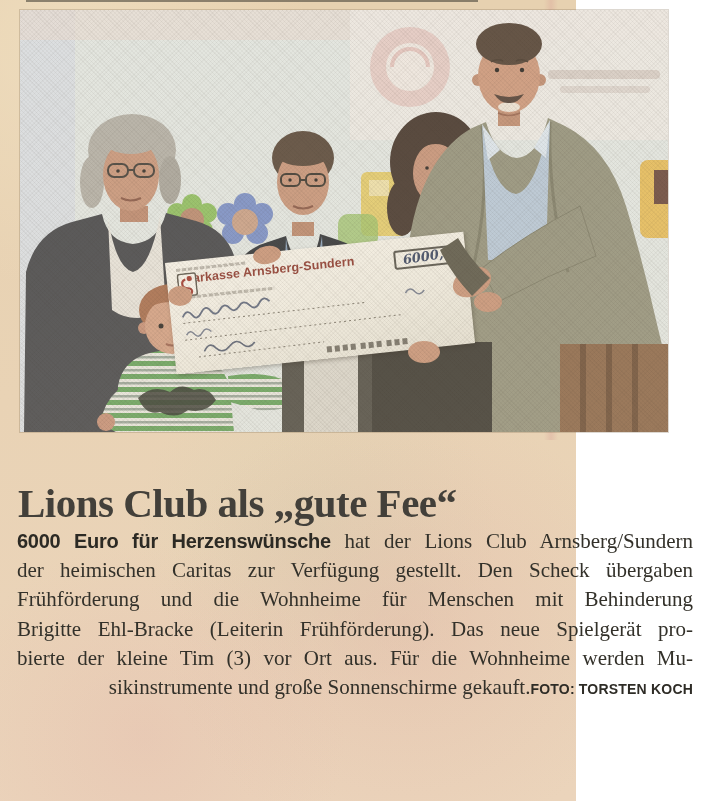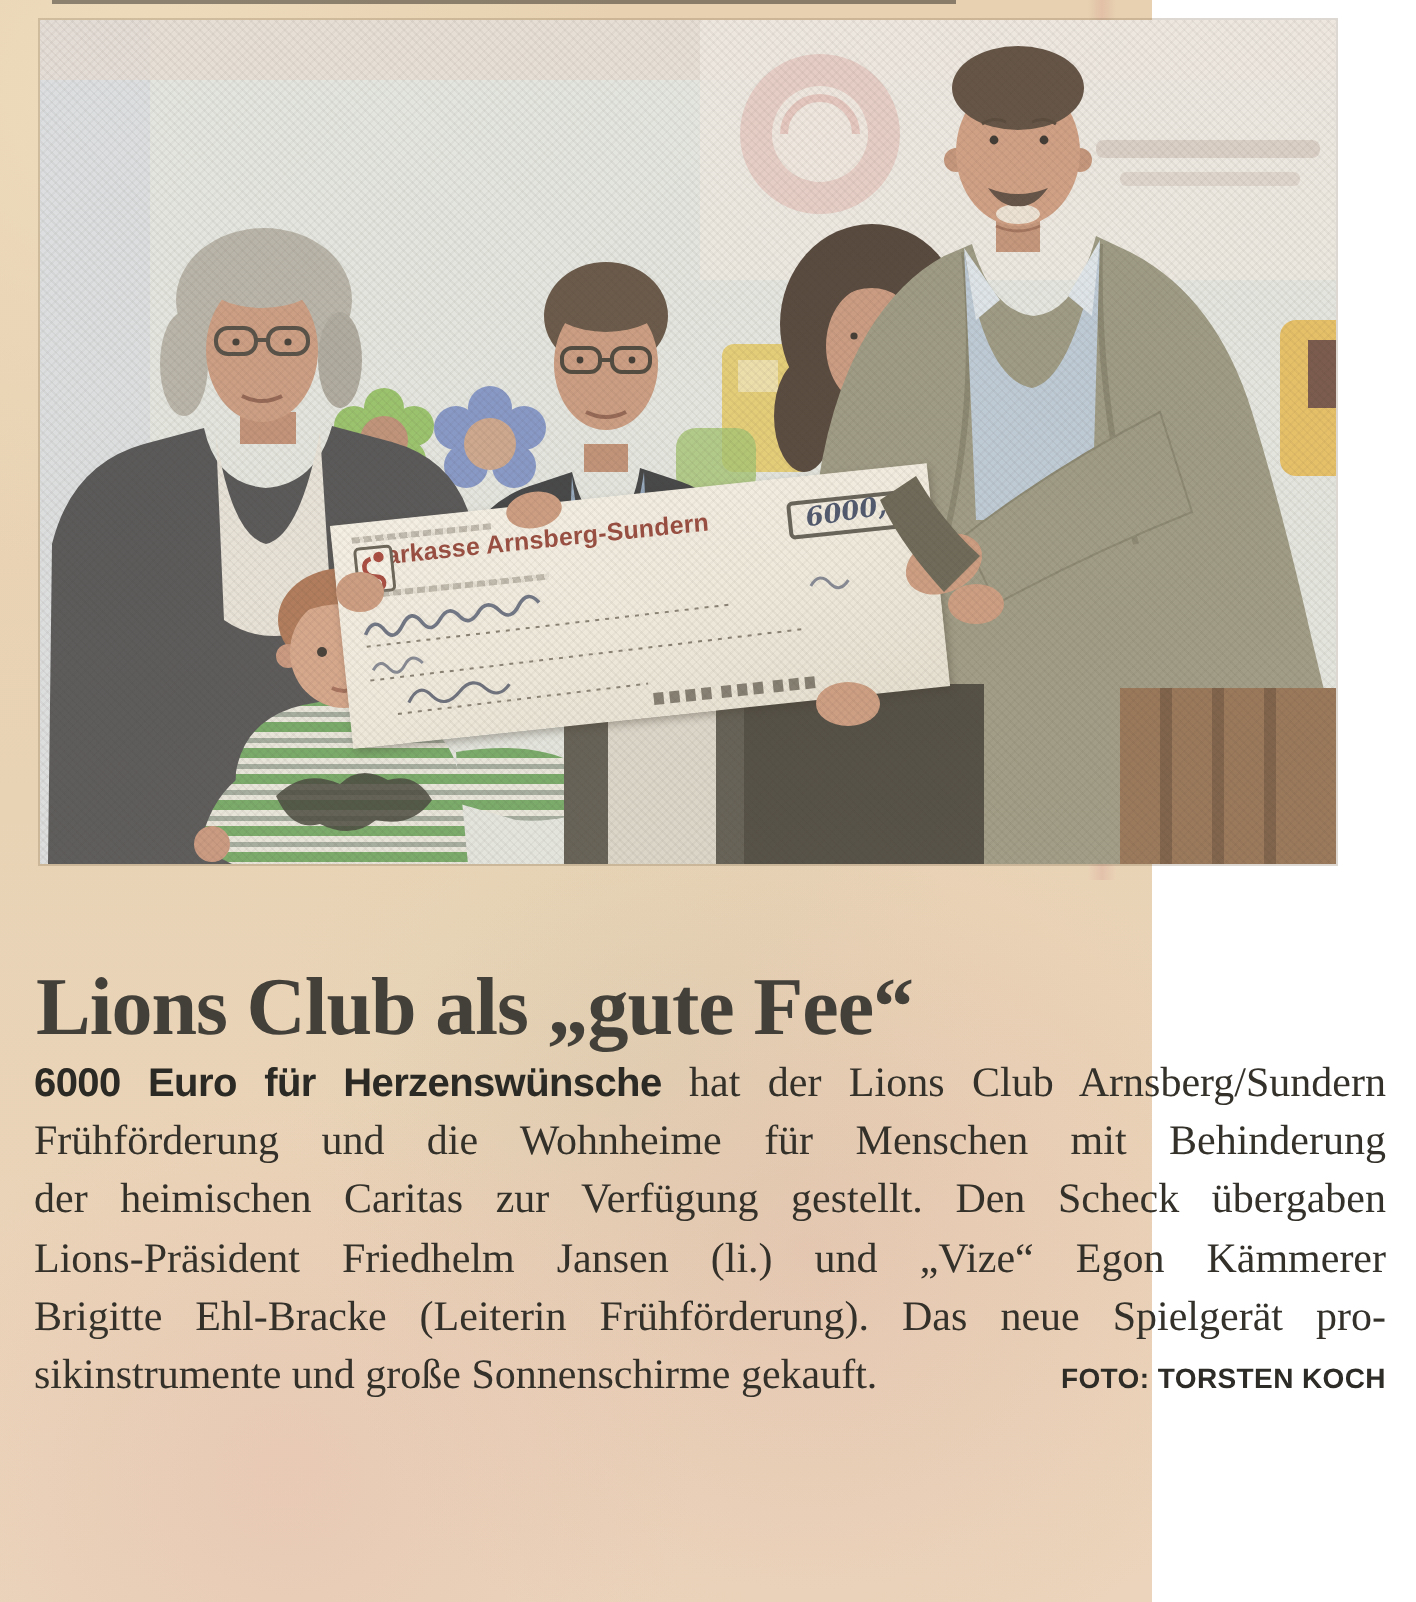--- a/index.html
+++ b/index.html
@@ -50,21 +50,21 @@
   .headline{
     position:absolute;left:18px;top:454px;width:676px;
     font:700 41px/1.1 "Liberation Serif",serif;color:#43403a;letter-spacing:-.5px;
   }
   .body{position:absolute;left:17px;top:527px;width:676px;color:#33312a;}
   .bodyline{
     font:400 21px/29.2px "Liberation Serif",serif;
     text-align:justify;text-align-last:justify;height:29.2px;overflow:hidden;
   }
   .bodyline .lead{font:700 20px/29.2px "Liberation Sans",sans-serif;letter-spacing:-.3px;color:#2c2a24;}
-  .bodyline.last{display:flex;justify-content:space-between;align-items:baseline;text-align:left;text-align-last:auto;gap:48px;}
+  .bodyline.last{display:flex;justify-content:flex-end;align-items:baseline;text-align:left;text-align-last:auto;}
   .credit{font:700 14px/1 "Liberation Sans",sans-serif;color:#2e2c26;letter-spacing:.2px;white-space:nowrap;}
 </style>
 </head>
 <body>
 
 <div class="page">
   <div class="scan-line"></div>
   <div class="scan-band-right"></div>
 
   <div class="photo">
@@ -267,22 +267,22 @@
       <ellipse cx="404" cy="342" rx="16" ry="11" fill="#c89579"></ellipse>
     </svg>
 
     <div class="halftone"></div>
   </div>
 
   <h1 class="headline">Lions Club als „gute Fee“</h1>
 
   <div class="body">
     <div class="bodyline"><b class="lead">6000 Euro für Herzenswünsche</b><span> hat der Lions Club Arnsberg/Sundern</span></div>
+    <div class="bodyline"><span>der heimischen Caritas zur Verfügung gestellt. Den Scheck übergaben</span></div>
     <div class="bodyline"><span>Frühförderung und die Wohnheime für Menschen mit Behinderung</span></div>
-    <div class="bodyline"><span>der heimischen Caritas zur Verfügung gestellt. Den Scheck übergaben</span></div>
-    <div class="bodyline"><span>Lions-Präsident Friedhelm Jansen (li.) und „Vize“ Egon Kämmerer</span></div>
     <div class="bodyline"><span>Brigitte Ehl-Bracke (Leiterin Frühförderung). Das neue Spielgerät pro-</span></div>
+    <div class="bodyline"><span>bierte der kleine Tim (3) vor Ort aus. Für die Wohnheime werden Mu-</span></div>
     <div class="bodyline last">
       <span>sikinstrumente und große Sonnenschirme gekauft.</span>
       <span class="credit">FOTO: TORSTEN KOCH</span>
     </div>
   </div>
 </div>
 
 </body></html>

